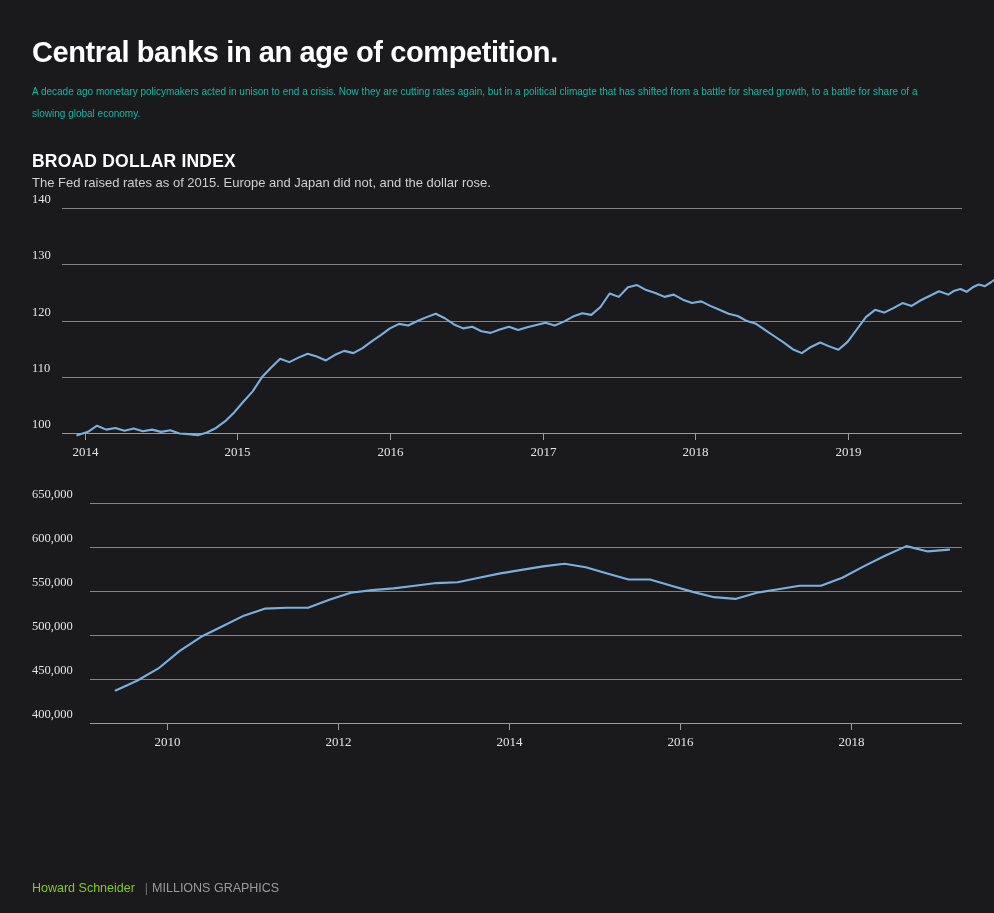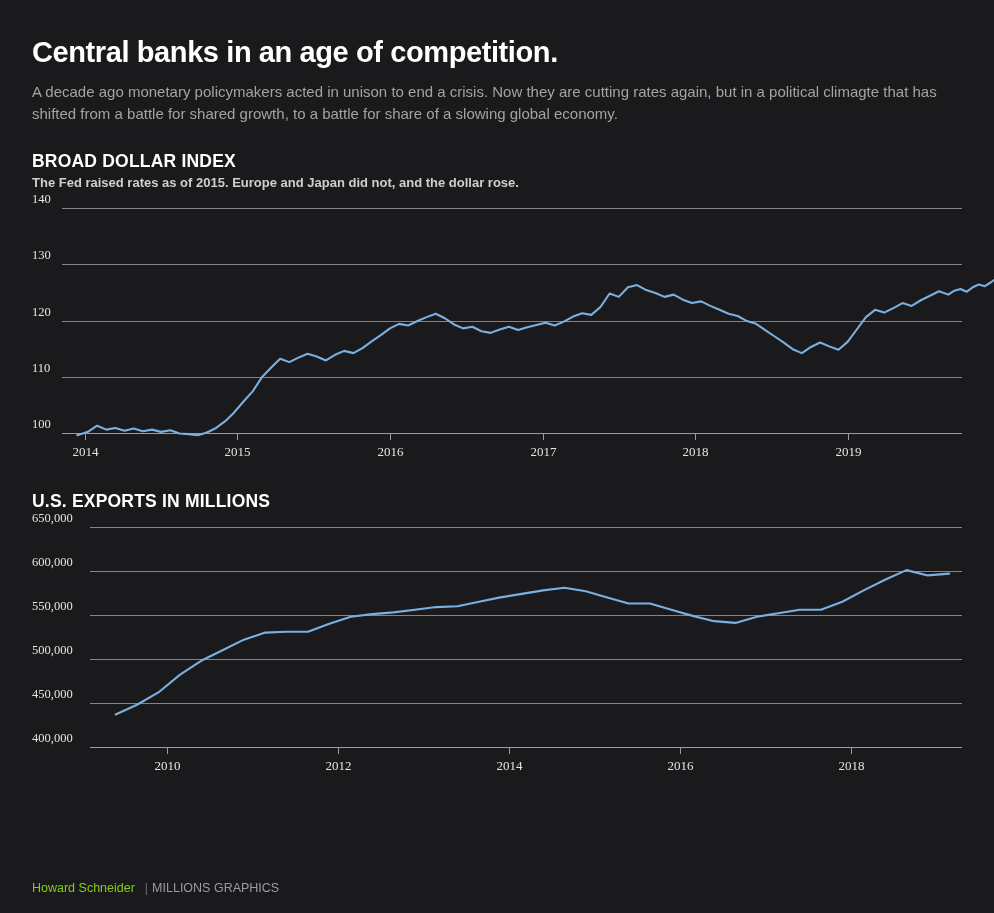--- a/index.html
+++ b/index.html
@@ -20,41 +20,41 @@
   .headline {
     font-size: 29px;
     font-weight: bold;
     letter-spacing: -0.4px;
     color: #ffffff;
     margin: 0;
     padding-top: 36px;
     line-height: 1.15;
   }
   .standfirst {
-    font-size: 15px;
+    font-size: 10px;
     line-height: 22px;
-    color: #a3a3a3;
+    color: #14b8a6;
     margin: 12px 0 0 0;
     max-width: 920px;
     font-weight: normal;
   }
 
   .chart-block { margin-top: 22px; position: relative; }
   .chart-title {
     font-size: 17.5px;
     font-weight: bold;
     letter-spacing: 0.2px;
     color: #ffffff;
     margin: 16px 0 3px 0;
   }
   .chart-sub {
     font-size: 13px;
     color: #cfcfcf;
     margin: 0 0 6px 0;
-    font-weight: bold;
+    font-weight: normal;
   }
 
   .plot-wrap { position: relative; }
   svg.chart { display: block; overflow: visible; }
 
   .gridline { stroke: #83838a; stroke-width: 1; shape-rendering: crispEdges; }
   .axisline { stroke: #9a9aa0; stroke-width: 1.4; shape-rendering: crispEdges; }
   .tickmark { stroke: #9a9aa0; stroke-width: 1.2; shape-rendering: crispEdges; }
   .ylabel { fill: #e4e4e4; font-size: 12.5px; font-family: "Liberation Serif", serif; }
   .xlabel { fill: #e4e4e4; font-size: 13px; font-family: "Liberation Serif", serif; text-anchor: middle; }
@@ -108,21 +108,20 @@
           <line x1="663.5" x2="663.5" y1="237.5" y2="243.5" class="tickmark"></line>
           <text x="663.5" y="259.5" class="xlabel">2018</text>
           <line x1="816.5" x2="816.5" y1="237.5" y2="243.5" class="tickmark"></line>
           <text x="816.5" y="259.5" class="xlabel">2019</text>
           <path d="M45.25 239.25 L55.93 235.87 L65.08 229.69 L74.24 233.63 L83.39 231.94 L92.54 234.75 L101.69 232.50 L110.85 235.31 L120.00 233.63 L129.15 235.87 L138.31 234.19 L147.46 237.56 L156.61 238.13 L165.76 239.25 L174.92 236.44 L184.07 231.94 L193.22 225.19 L202.37 216.19 L211.53 205.50 L220.68 195.37 L229.83 181.31 L238.98 171.75 L248.14 162.75 L257.29 166.13 L266.44 161.62 L275.59 157.69 L284.75 160.50 L293.90 164.44 L303.05 158.81 L312.20 154.88 L321.36 157.13 L330.51 152.06 L339.66 145.31 L348.81 139.12 L357.97 132.38 L367.12 127.87 L376.27 129.56 L385.42 125.06 L394.58 121.13 L403.73 117.75 L412.88 122.25 L422.03 128.44 L431.19 132.38 L440.34 130.69 L449.49 135.19 L458.64 136.88 L467.80 133.50 L476.95 130.69 L486.10 134.06 L495.25 131.25 L504.41 129.00 L513.56 126.75 L522.71 129.56 L531.86 125.63 L541.02 120.56 L550.17 117.19 L559.32 118.88 L568.47 111.00 L577.63 97.50 L586.78 100.87 L595.93 91.31 L605.08 89.06 L614.24 94.12 L623.39 96.94 L632.54 100.87 L641.69 98.63 L650.85 103.69 L660.00 107.06 L669.15 105.37 L678.31 109.88 L687.46 113.81 L696.61 117.75 L705.76 120.00 L714.92 125.06 L724.07 127.87 L733.22 134.06 L742.37 140.25 L751.53 146.44 L760.68 153.19 L769.83 157.13 L778.98 150.94 L788.14 146.44 L797.29 150.37 L806.44 153.75 L815.59 145.88 L824.75 133.50 L833.90 121.13 L843.05 113.81 L852.20 116.62 L861.36 112.12 L870.51 107.06 L879.66 109.88 L888.81 104.25 L897.97 99.75 L907.12 95.25 L916.27 98.63 L922.37 94.69 L928.47 93.00 L934.58 95.81 L940.68 91.31 L946.78 88.50 L952.88 90.19 L958.98 86.25 L965.08 81.75 L971.19 71.62" class="dataline" stroke="#7ab0e0"></path>
         </svg>
     </div>
   </div>
 
   <div class="chart-block" style="margin-top:20px;">
-    <h2 class="chart-title">U.S. EXPORTS IN MILLIONS</h2>
     <div class="plot-wrap">
       <svg class="chart" id="svg-chart-1" width="930" height="270" viewBox="0 0 930 270">
           <line x1="58" x2="930" y1="12.5" y2="12.5" class="gridline"></line>
           <text x="0" y="6.5" class="ylabel">650,000</text>
           <line x1="58" x2="930" y1="56.5" y2="56.5" class="gridline"></line>
           <text x="0" y="50.5" class="ylabel">600,000</text>
           <line x1="58" x2="930" y1="100.5" y2="100.5" class="gridline"></line>
           <text x="0" y="94.5" class="ylabel">550,000</text>
           <line x1="58" x2="930" y1="144.5" y2="144.5" class="gridline"></line>
           <text x="0" y="138.5" class="ylabel">500,000</text>

